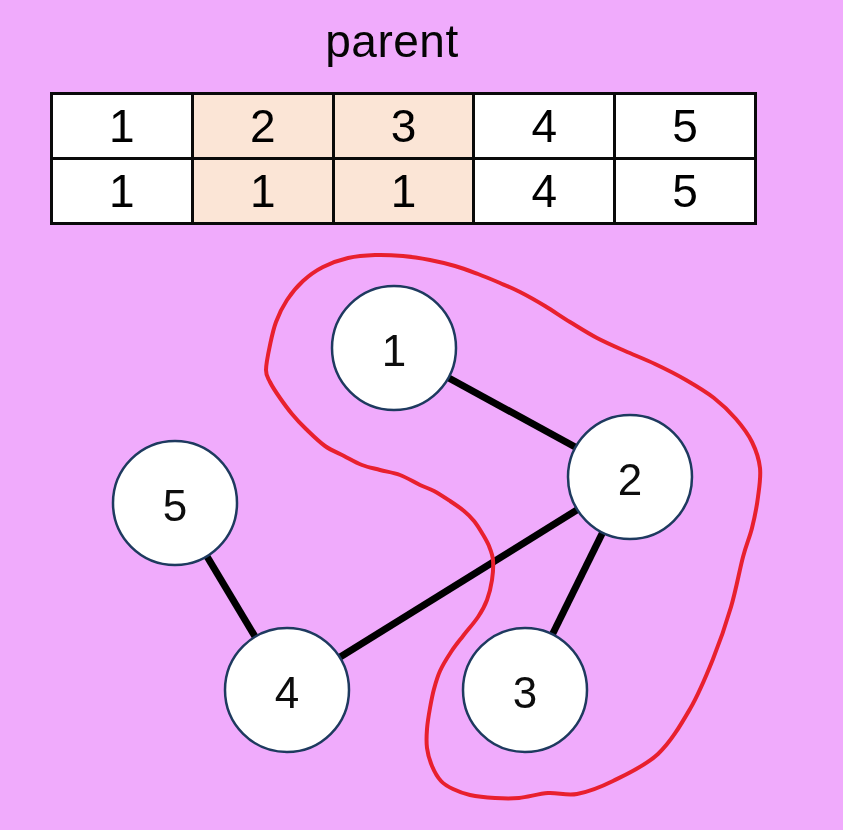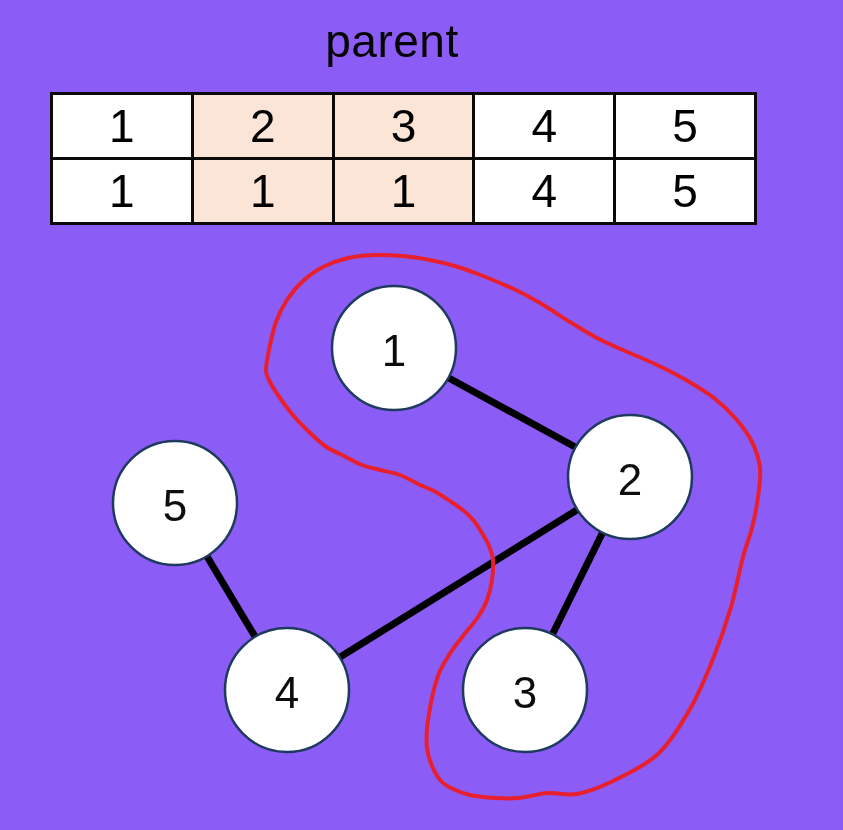--- a/index.html
+++ b/index.html
@@ -1,19 +1,19 @@
 <!DOCTYPE html>
 <html><head>
 <meta charset="utf-8">
 <style>
   html,body{margin:0;padding:0;background:#ffffff;}
   .canvas{
     position:relative;
     width:843px;height:830px;
-    background:#8b5cf6;
+    background:#f0abfc;
     overflow:hidden;
     font-family:"Liberation Sans","DejaVu Sans",sans-serif;
     color:#000;
   }
   .fig-title{
     position:absolute;
     left:0;top:14px;width:784px;
     text-align:center;
     font-size:46px;
     letter-spacing:0.5px;

